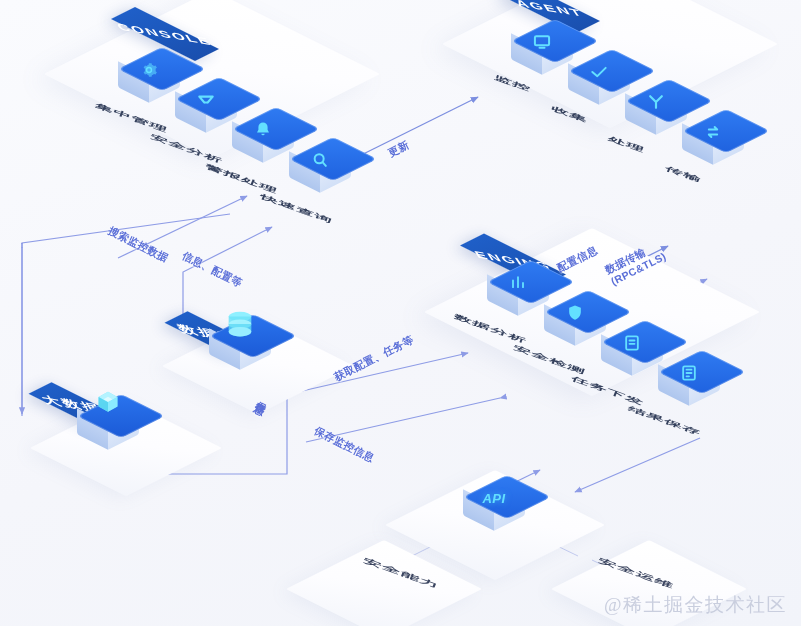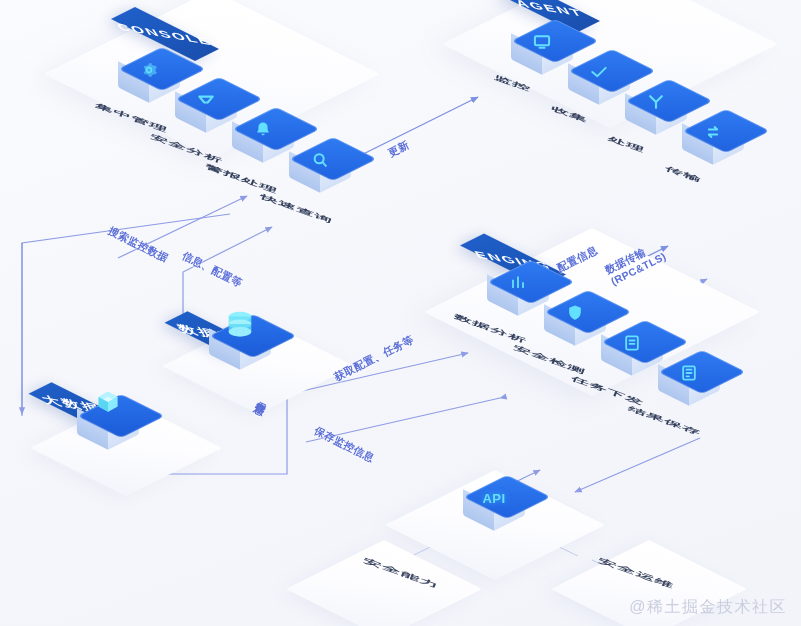--- a/index.html
+++ b/index.html
@@ -45,21 +45,21 @@
     display: block;
     transform: matrix(1, -0.5, 1, 0.5, 0, 0) skewX(0deg) scale(0.82,1.0);
     white-space: nowrap;
     font-weight: 700;
     letter-spacing: 0.6px;
   }
   .banner.latin span { font-size: 13px; letter-spacing: 1.6px; }
   .banner.cjk span  { font-size: 14px; letter-spacing: 2px; }
 
   
-  .cube { position: absolute; width: 62px; height: 62px; }
+  .cube { position: absolute; width: 62px; height: 62px; font-style: italic; }
   .cube .top {
     position: absolute; left: 0; top: 0;
     width: 44px; height: 44px;
     transform: matrix(1, 0.5, -1, 0.5, 22, -3);
     border-radius: 5px;
     background: linear-gradient(135deg,#2f7bf2 0%,#1f62df 100%);
     box-shadow: inset 0 0 0 1px rgba(255,255,255,0.25);
   }
   .cube .left {
     position: absolute;
@@ -119,24 +119,25 @@
     text-shadow: 0 1px 2px rgba(255,255,255,0.9);
     line-height: 1.25;
   }
   .flab.rot-dn { transform: rotate(26.57deg); }
   .flab.rot-up { transform: rotate(-26.57deg); }
 
   
   .watermark {
     position: absolute;
     right: 14px; bottom: 8px;
-    font-size: 16px;
+    font-size: 19px;
     color: #c9cede;
     letter-spacing: 1.5px;
     user-select: none;
+    font-family: Liberation Serif, serif;
   }
 </style>
 </head>
 <body>
 
 <div id="stage">
 
   <svg class="layer" viewBox="0 0 801 626">
     <defs>
       <marker id="ah" markerWidth="7" markerHeight="7" refX="5.6" refY="3" orient="auto">

